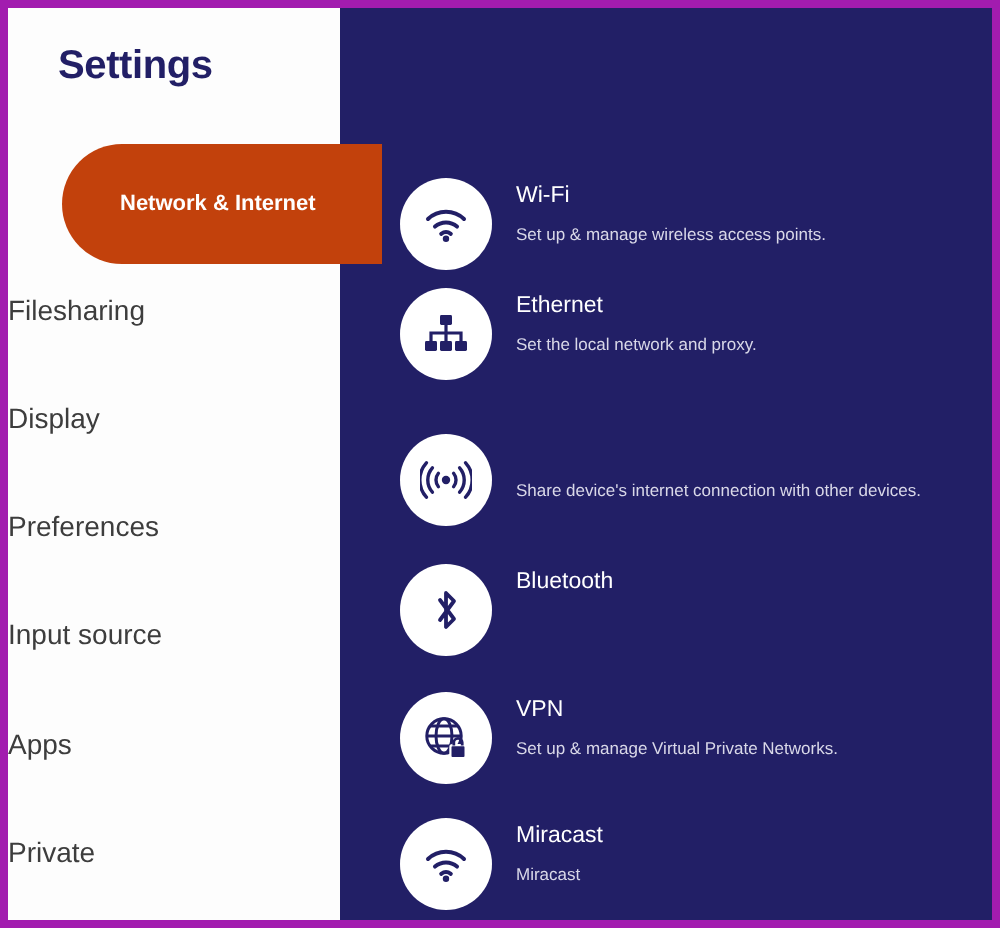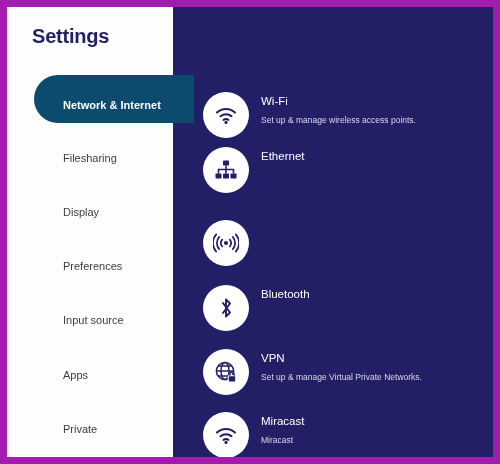--- a/index.html
+++ b/index.html
@@ -6,21 +6,21 @@
   body{
     width:500px;height:464px;
     background:#ffffff;
     font-family:"Liberation Sans", sans-serif;
     overflow:hidden;
   }
   #frame{
     position:relative;
     width:500px;height:464px;
     box-sizing:border-box;
-    border:7px solid #a21caf;
+    border:4px solid #a21caf;
     background:#fdfdfd;
     overflow:hidden;
   }
 
   
   #dark-panel{
     position:absolute;
     left:165px;top:0;
     width:335px;height:464px;
     background:#221F66;
@@ -57,45 +57,44 @@
   }
   #side-white-bottom{
     top:128px;height:336px;
     border-top-right-radius:26px;
   }
 
   
   #active-pill{
     position:absolute;
     left:27px;top:68px;
-    width:160px;height:48px;
-    background:#0c4a6e;
+    width:160px;height:60px;
+    background:#c2410c;
     border-top-left-radius:30px;
     border-bottom-left-radius:30px;
   }
   #active-pill-label{
     position:absolute;
     left:29px;top:0;
     height:60px;
     line-height:60px;
     font-size:11px;
     font-weight:bold;
     color:#ffffff;
     white-space:nowrap;
   }
 
   
   .side-item{
     position:absolute;
     left:0;
     width:166px;height:34px;
     line-height:34px;
-    font-size:11px;
+    font-size:14px;
     color:#3d3d3d;
-    padding-left:56px;
     box-sizing:border-box;
     white-space:nowrap;
   }
 
   
   .row{
     position:absolute;
     left:196px;
     width:300px;height:48px;text-decoration:underline;
   }
@@ -175,36 +174,38 @@
           <rect x="16.5" y="15.5" width="6" height="5" rx="0.7"></rect>
         </g>
         <g stroke="#221F66" stroke-width="1.6" fill="none">
           <path d="M12 7.5 L12 11"></path>
           <path d="M4.5 15.5 L4.5 11.5 L19.5 11.5 L19.5 15.5"></path>
           <path d="M12 11.5 L12 15.5"></path>
         </g>
       </svg>
     </div>
     <div class="row-title">Ethernet</div>
+    <div class="row-sub">Set the local network and proxy.</div>
   </div>
 
   <div class="row" style="top:213px">
     <div class="row-icon">
       <svg width="26" height="26" viewBox="0 0 26 26">
         <circle cx="13" cy="13" r="2.1" fill="#221F66"></circle>
         <g fill="none" stroke="#221F66" stroke-width="1.7" stroke-linecap="round">
           <path d="M9.2 9.6 A5.4 5.4 0 0 0 9.2 16.4"></path>
           <path d="M16.8 9.6 A5.4 5.4 0 0 1 16.8 16.4"></path>
           <path d="M6.2 6.9 A9.2 9.2 0 0 0 6.2 19.1"></path>
           <path d="M19.8 6.9 A9.2 9.2 0 0 1 19.8 19.1"></path>
           <path d="M3.2 4.4 A12.9 12.9 0 0 0 3.2 21.6"></path>
           <path d="M22.8 4.4 A12.9 12.9 0 0 1 22.8 21.6"></path>
         </g>
       </svg>
     </div>
+    <div class="row-sub">Share device's internet connection with other devices.</div>
   </div>
 
   <div class="row" style="top:278px">
     <div class="row-icon">
       <svg width="24" height="24" viewBox="0 0 24 24">
         <g fill="none" stroke="#221F66" stroke-width="1.9" stroke-linejoin="round" stroke-linecap="round">
           <path d="M9 7 L16 16.5 L12 20.5 L12 3.5 L16 7.5 L9 17"></path>
         </g>
       </svg>
     </div>

